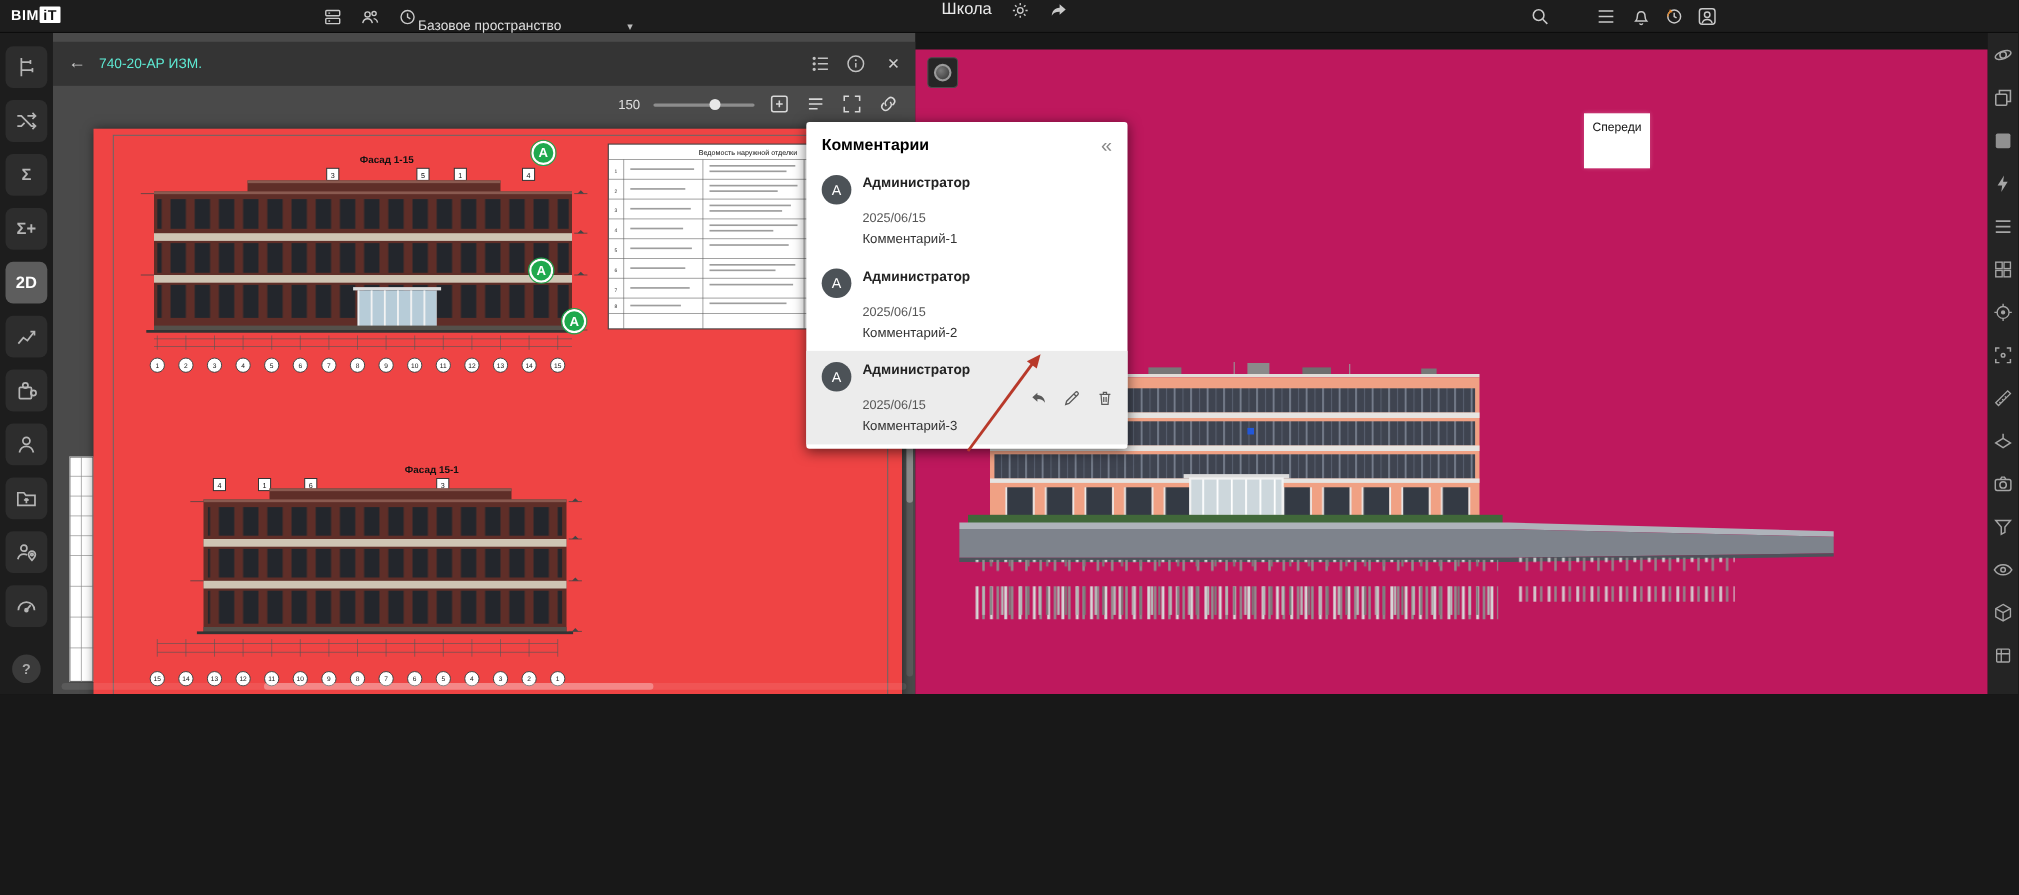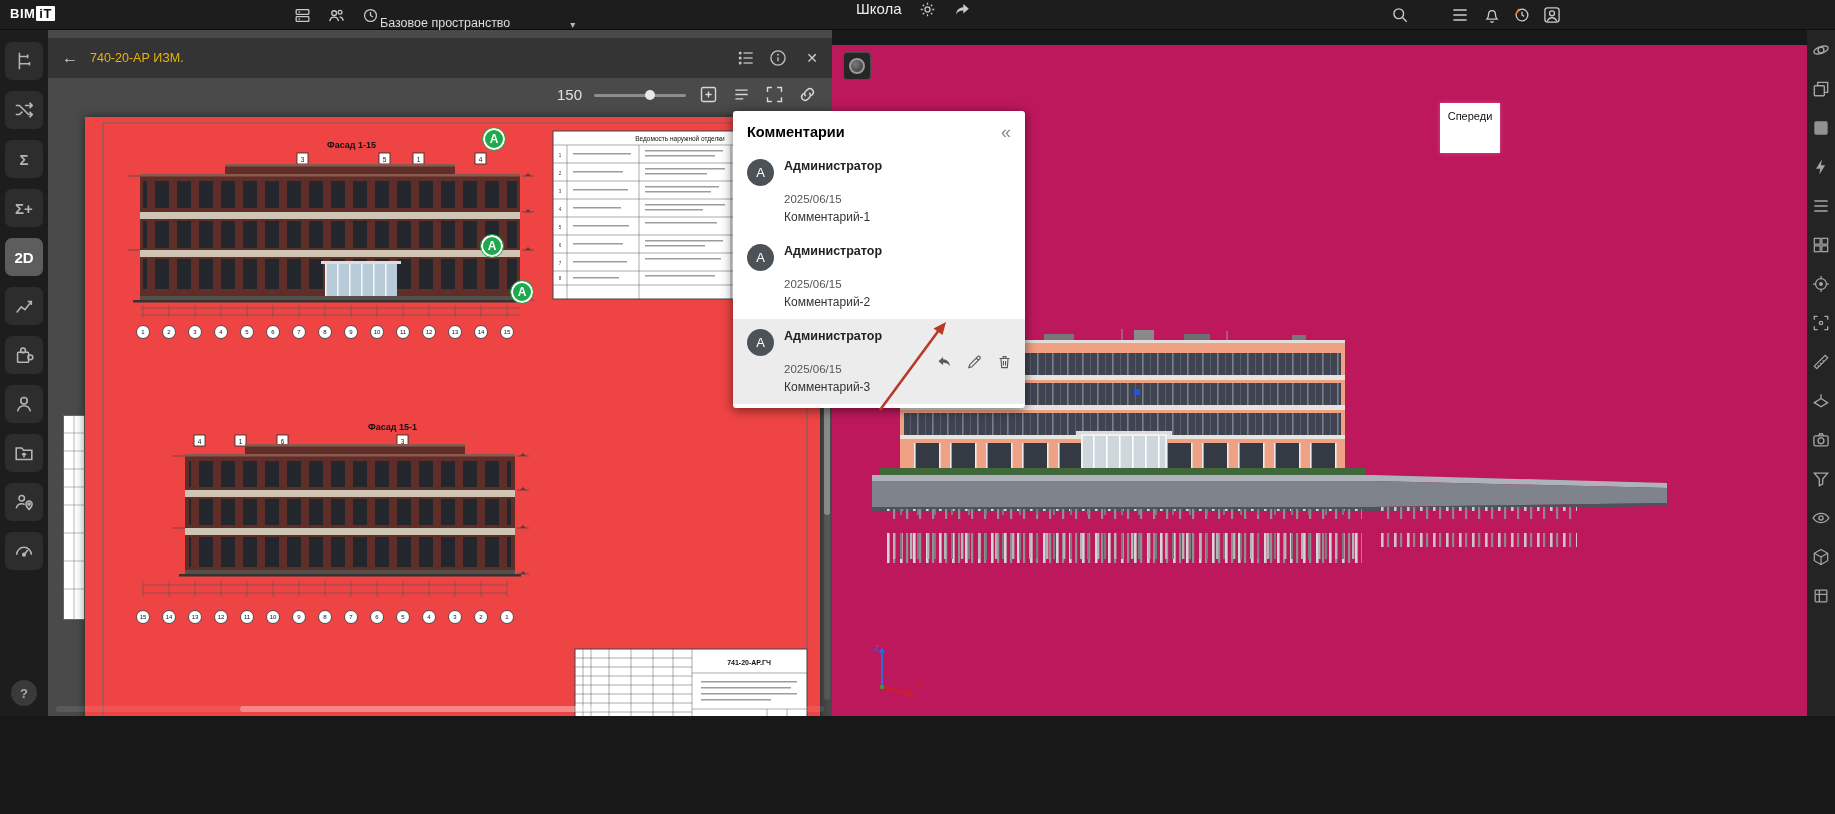--- a/index.html
+++ b/index.html
@@ -1,17 +1,17 @@
 <!DOCTYPE html>
 <html><head>
 <meta charset="utf-8">
 <style>
 *{margin:0;padding:0;box-sizing:border-box}
 html,body{width:1835px;height:814px;overflow:hidden;background:#181818;font-family:"Liberation Sans",sans-serif}
-.app{position:relative;width:1835px;height:716px;background:#181818;overflow:hidden}
+.app{position:relative;width:1835px;height:631px;background:#181818;overflow:hidden}
 
 
 .topbar{position:absolute;left:0;top:0;width:1835px;height:30px;background:#1d1d1d;color:#d6d6d6;z-index:40;border-bottom:1px solid #0c0c0c}
 .logo{position:absolute;left:10px;top:6px;font-size:13px;font-weight:bold;letter-spacing:.5px;display:flex;align-items:center}
 .logo-bim{color:#fff}
 .logo-it{background:#fff;color:#111;padding:0 3px;margin-left:1px;border-radius:1px}
 .tb-icons{position:absolute;left:293px;top:0;height:30px;display:flex;align-items:center;gap:15px}
 .tb-ic{width:19px;height:19px;color:#c9c9c9;cursor:pointer}
 .tb-ic svg,.ph-ic svg,.zt-ic svg,.act svg,.rtool svg,.tool svg{width:100%;height:100%;display:block}
 .workspace{position:absolute;left:380px;top:0;height:30px;display:flex;align-items:flex-end;gap:60px;font-size:12.5px;color:#ddd;cursor:pointer}
@@ -25,25 +25,25 @@
 .left-sidebar{position:absolute;left:0;top:30px;bottom:0;width:48px;background:#1d1d1d;z-index:30;display:flex;flex-direction:column;align-items:center;padding-top:12px;gap:11px}
 .tool{width:38px;height:38px;border-radius:7px;background:#2d2d2d;color:#b5b5b5;display:flex;align-items:center;justify-content:center;font-size:15px;font-weight:bold;cursor:pointer;flex:none;padding:8px}
 .tool.txt{padding:0}
 .tool.selected{background:#5d5d5d;color:#fff}
 .help-btn{position:absolute;bottom:10px;left:11px;width:26px;height:26px;border-radius:50%;background:#3a3a3a;color:#ababab;border:none;font-size:13px;font-weight:bold;cursor:pointer;font-family:"Liberation Sans",sans-serif}
 
 
 .panel-2d{position:absolute;left:48px;top:30px;bottom:0;width:784px;background:#4a4a4a;z-index:10}
 .p2-header{position:absolute;top:8px;left:0;right:0;height:40px;background:#343434;display:flex;align-items:center;padding:0 14px;gap:12px;color:#d5d5d5}
 .back{font-size:16px;color:#ccc;cursor:pointer}
-.p2-title{font-size:12.5px;flex:1;color:#eab308}
+.p2-title{font-size:12.5px;flex:1;color:#5eead4}
 .ph-ic{width:20px;height:20px;color:#c2c2c2;cursor:pointer}
 .close{font-size:14px;color:#ccc;cursor:pointer;margin-left:6px}
 .zoom-toolbar{position:absolute;top:54px;right:14px;display:flex;align-items:center;gap:12px;color:#e0e0e0;z-index:6}
-.zoom-value{font-size:15px}
+.zoom-value{font-size:12px}
 .slider{position:relative;width:92px;height:14px;cursor:pointer}
 .slider-track{position:absolute;top:6px;left:0;right:0;height:3px;background:#8d8d8d;border-radius:2px}
 .slider-thumb{position:absolute;top:2px;left:55%;width:10px;height:10px;border-radius:50%;background:#e8e8e8}
 .zt-ic{width:21px;height:21px;color:#d8d8d8;cursor:pointer}
 .page{position:absolute;left:37px;top:87px;width:735px;height:649px;background:#ef4444;box-shadow:0 0 9px rgba(0,0,0,.5)}
 .sheet{position:absolute;left:0;top:0}
 .side-strip{position:absolute;left:15px;top:385px;width:22px;height:205px;background:#fff;border:0}
 .gmark{position:absolute;width:22px;height:22px;border-radius:50%;background:#1fa94d;border:2px solid #fff;outline:1.5px solid #1fa94d;color:#fff;font-weight:bold;font-size:12px;display:flex;align-items:center;justify-content:center;cursor:pointer;z-index:5}
 .vs{position:absolute;top:92px;bottom:16px;right:2px;width:6px;background:rgba(255,255,255,.09);border-radius:3px}
 .vs-thumb{position:absolute;top:28%;height:40%;width:100%;background:rgba(255,255,255,.3);border-radius:3px}

